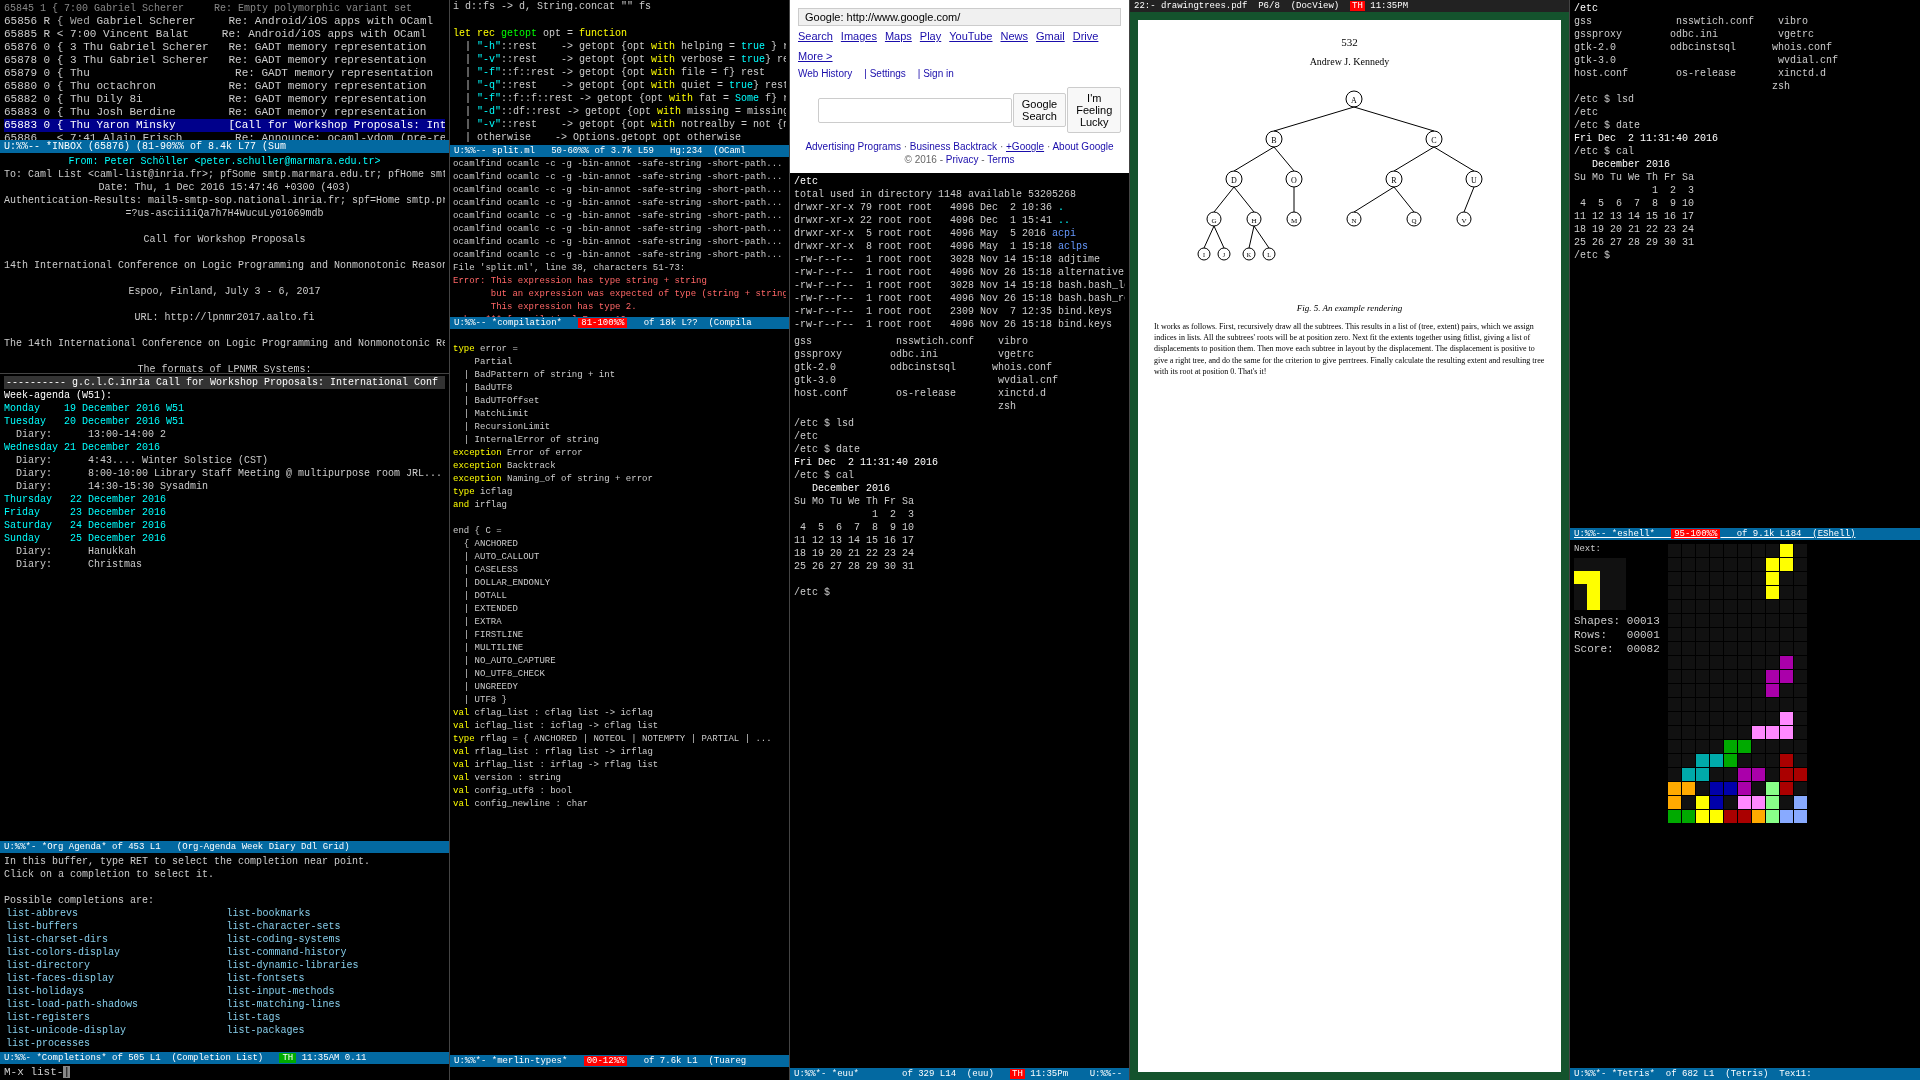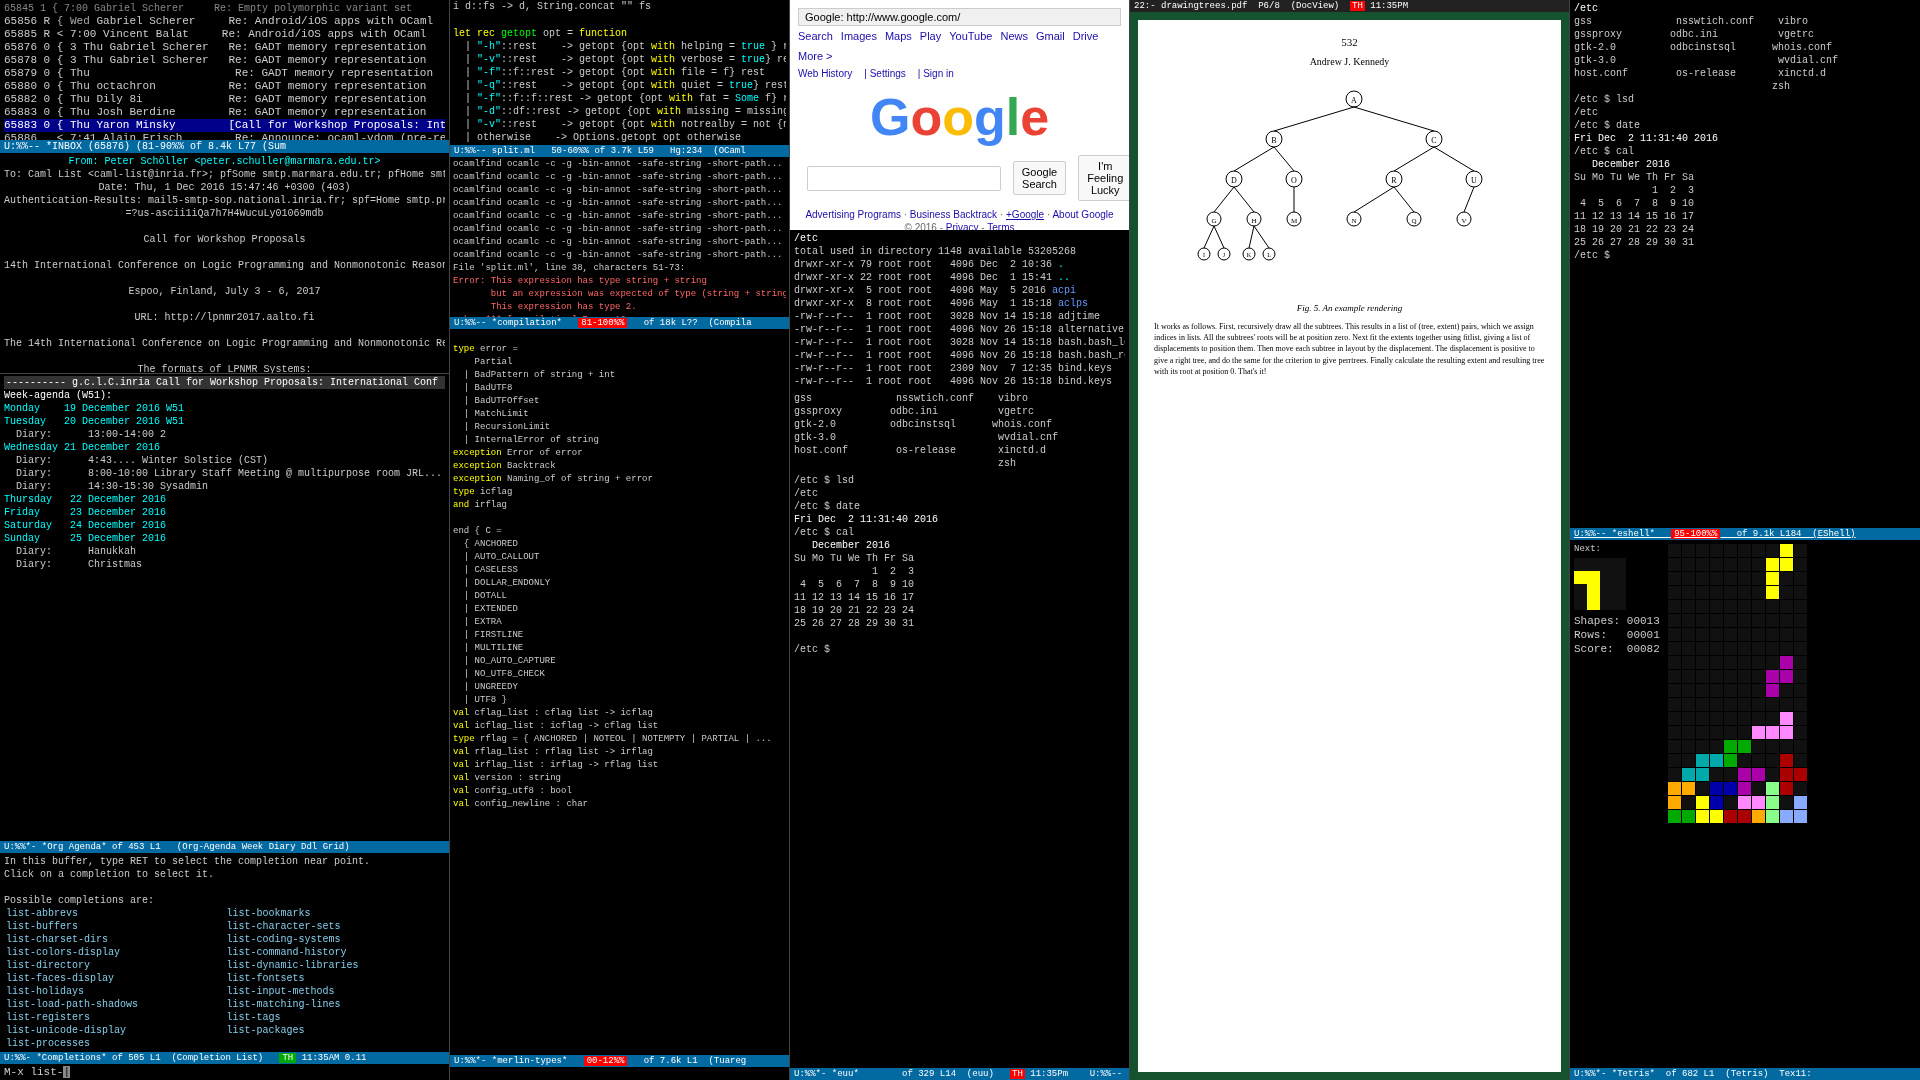--- a/index.html
+++ b/index.html
@@ -70,30 +70,30 @@
       margin-bottom: 4px;
     }
     .google-nav {
       display: flex;
       gap: 8px;
       font-size: 11px;
       color: #1a0dab;
       margin-bottom: 6px;
       flex-wrap: wrap;
     }
-    .google-nav span { cursor: pointer; }
+    .google-nav span { cursor: pointer; text-decoration: underline; }
     .google-logo {
       text-align: center;
       margin: 8px 0;
     }
     .google-search-box {
       display: flex;
       align-items: center;
       justify-content: center;
-      gap: 12px;
+      gap: 1px;
       margin: 8px 0;
       padding-left: 20px;
     }
     .google-input {
       border: 1px solid #ccc;
       padding: 4px 8px;
       width: 220px;
       font-size: 13px;
       border-radius: 2px;
     }
@@ -350,25 +350,20 @@
         <span style="color:#1a0dab;">News</span>
         <span style="color:#1a0dab;">Gmail</span>
         <span style="color:#1a0dab;">Drive</span>
         <span style="color:#1a0dab;">More &gt;</span>
       </div>
       <div style="display:flex;gap:12px;font-size:10px;color:#1a0dab;margin-bottom:4px;">
         <span>Web History</span>
         <span>| Settings</span>
         <span>| Sign in</span>
       </div>
-      <div class="google-logo">
-        <span style="font-size:52px;font-weight:bold;font-family:Arial,sans-serif;">
-          <span style="color:#4285f4;">G</span><span style="color:#ea4335;">o</span><span style="color:#fbbc05;">o</span><span style="color:#4285f4;">g</span><span style="color:#34a853;">l</span><span style="color:#ea4335;">e</span>
-        </span>
-      </div>
       <div class="google-search-box">
         <input class="google-input" type="text" placeholder="" style="">
         <button class="google-btn">Google Search</button>
         <button class="google-btn">I'm Feeling Lucky</button>
       </div>
       <div class="google-footer">
         <span style="color:#1a0dab;">Advertising Programs</span> ·
         <span style="color:#1a0dab;">Business Backtrack</span> ·
         <span style="color:#1a0dab;text-decoration:underline;">+Google</span> ·
         <span style="color:#1a0dab;">About Google</span>

